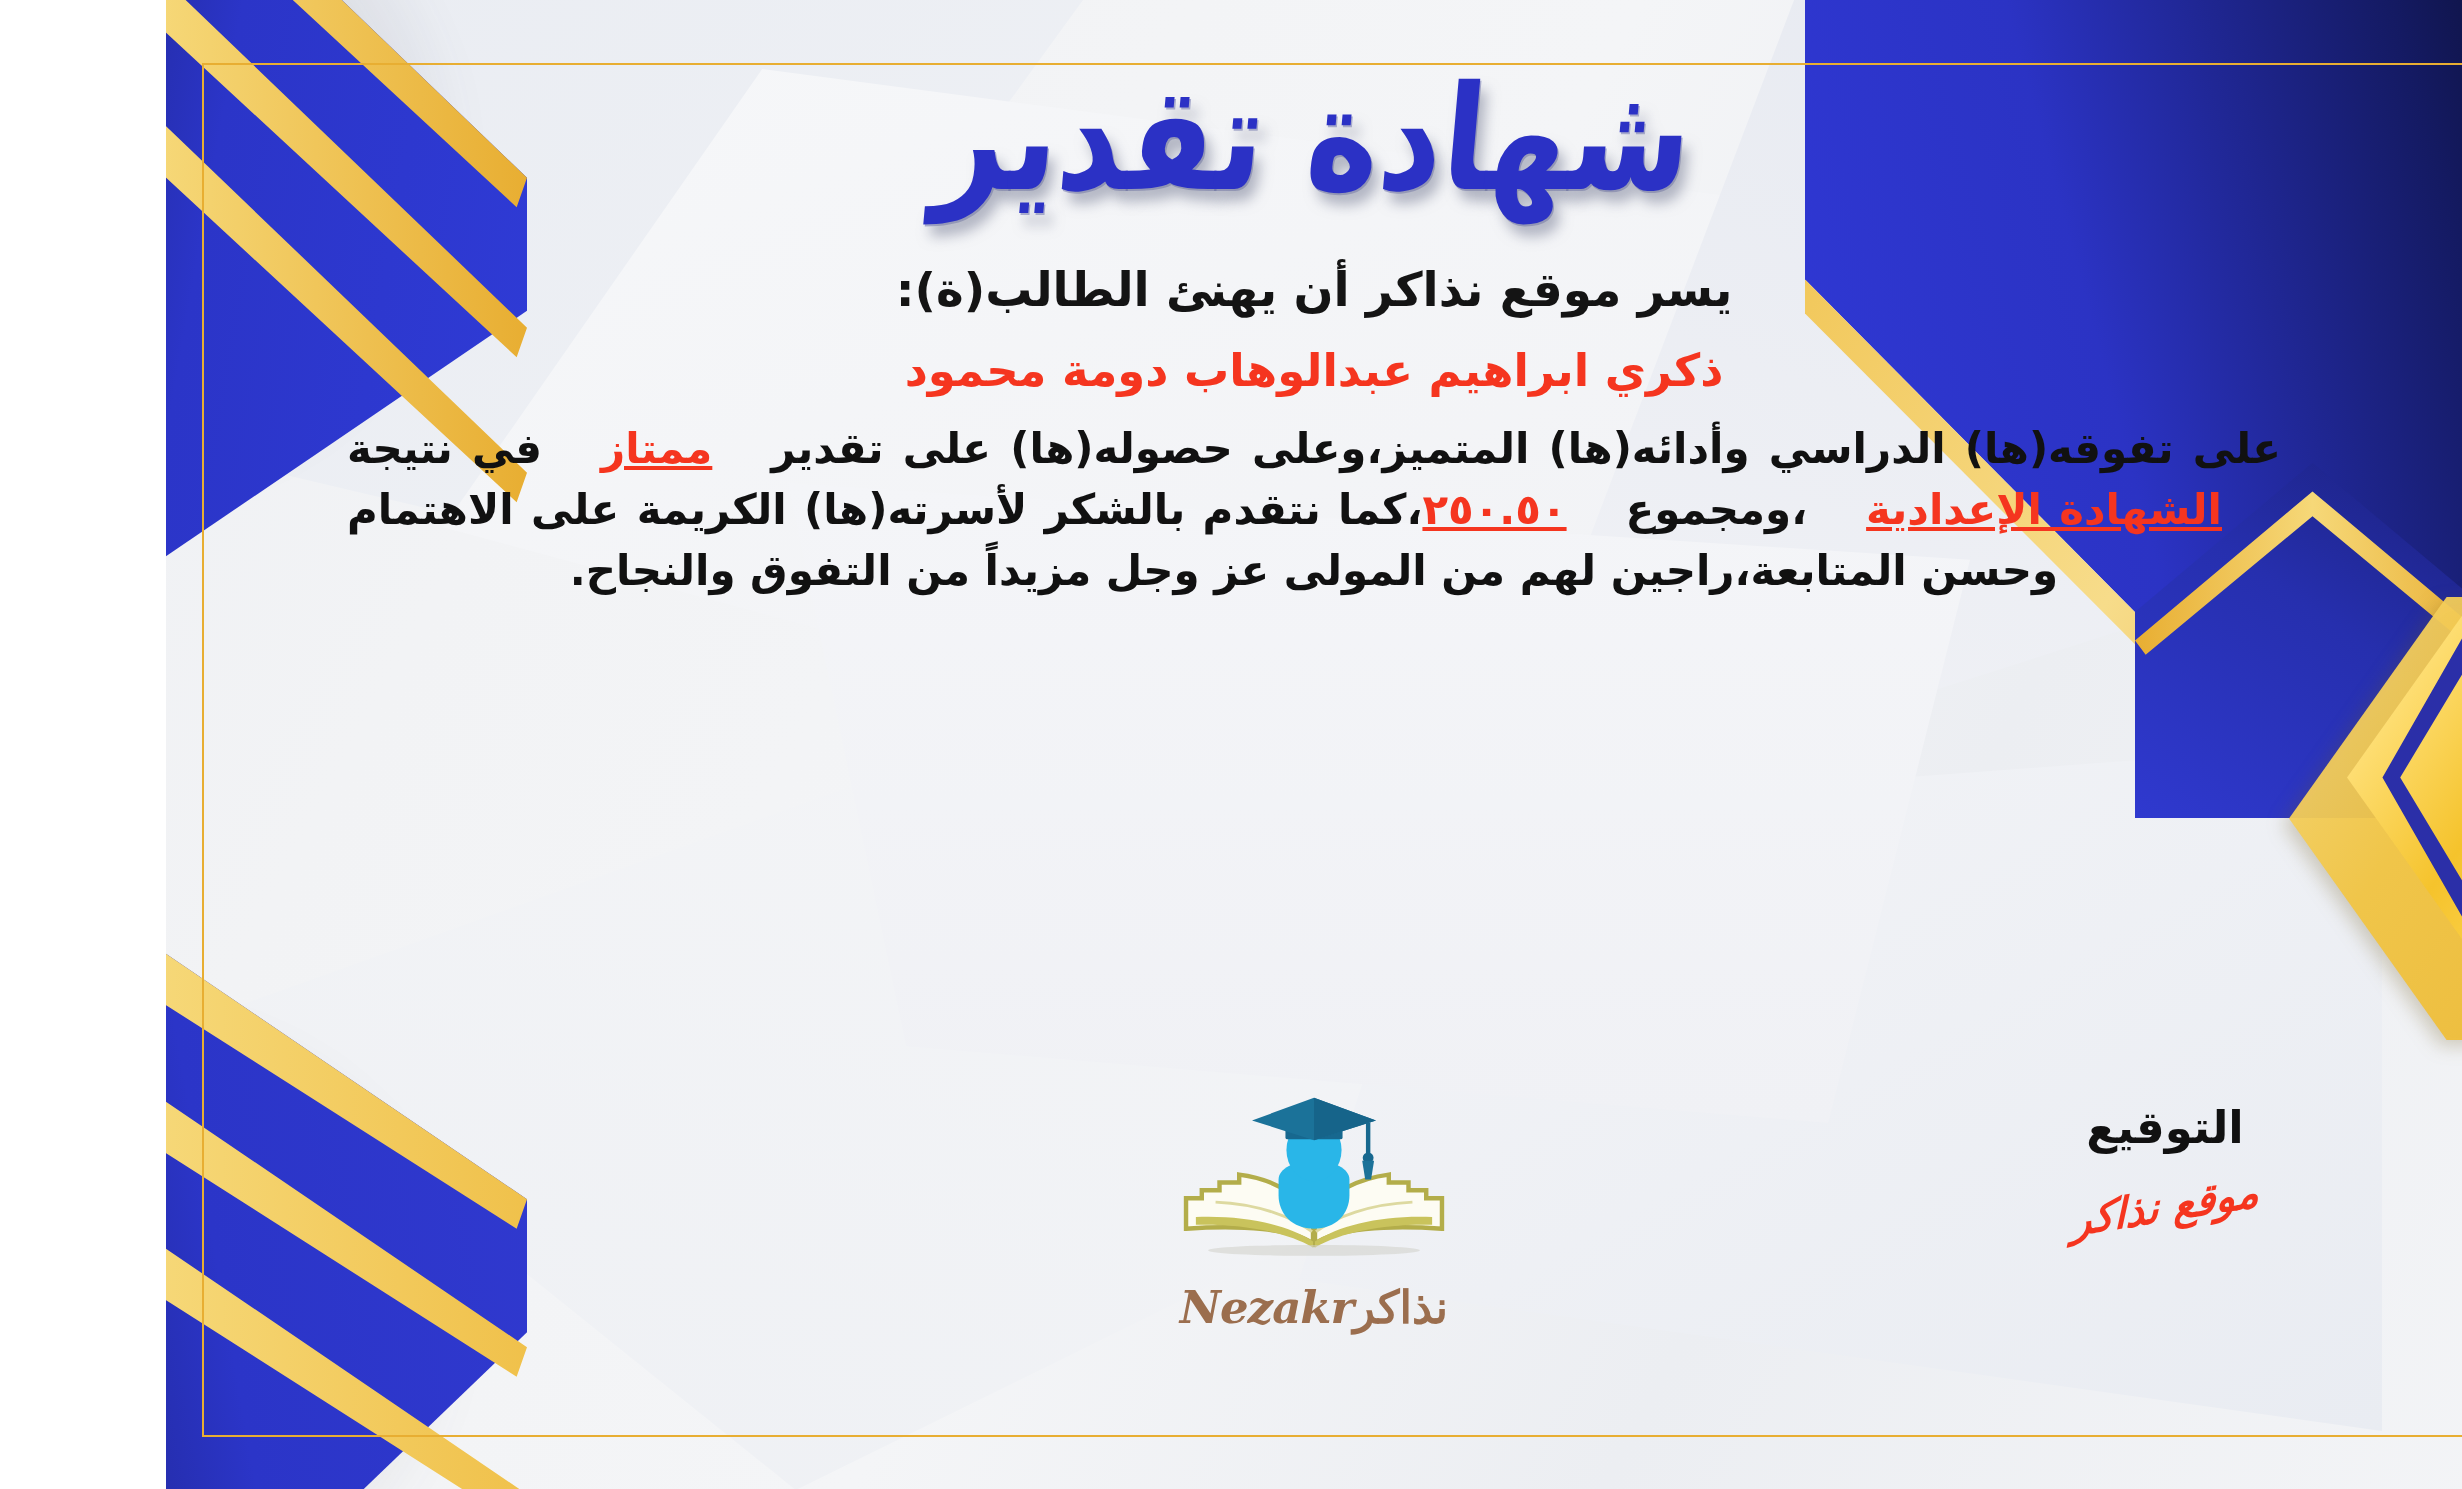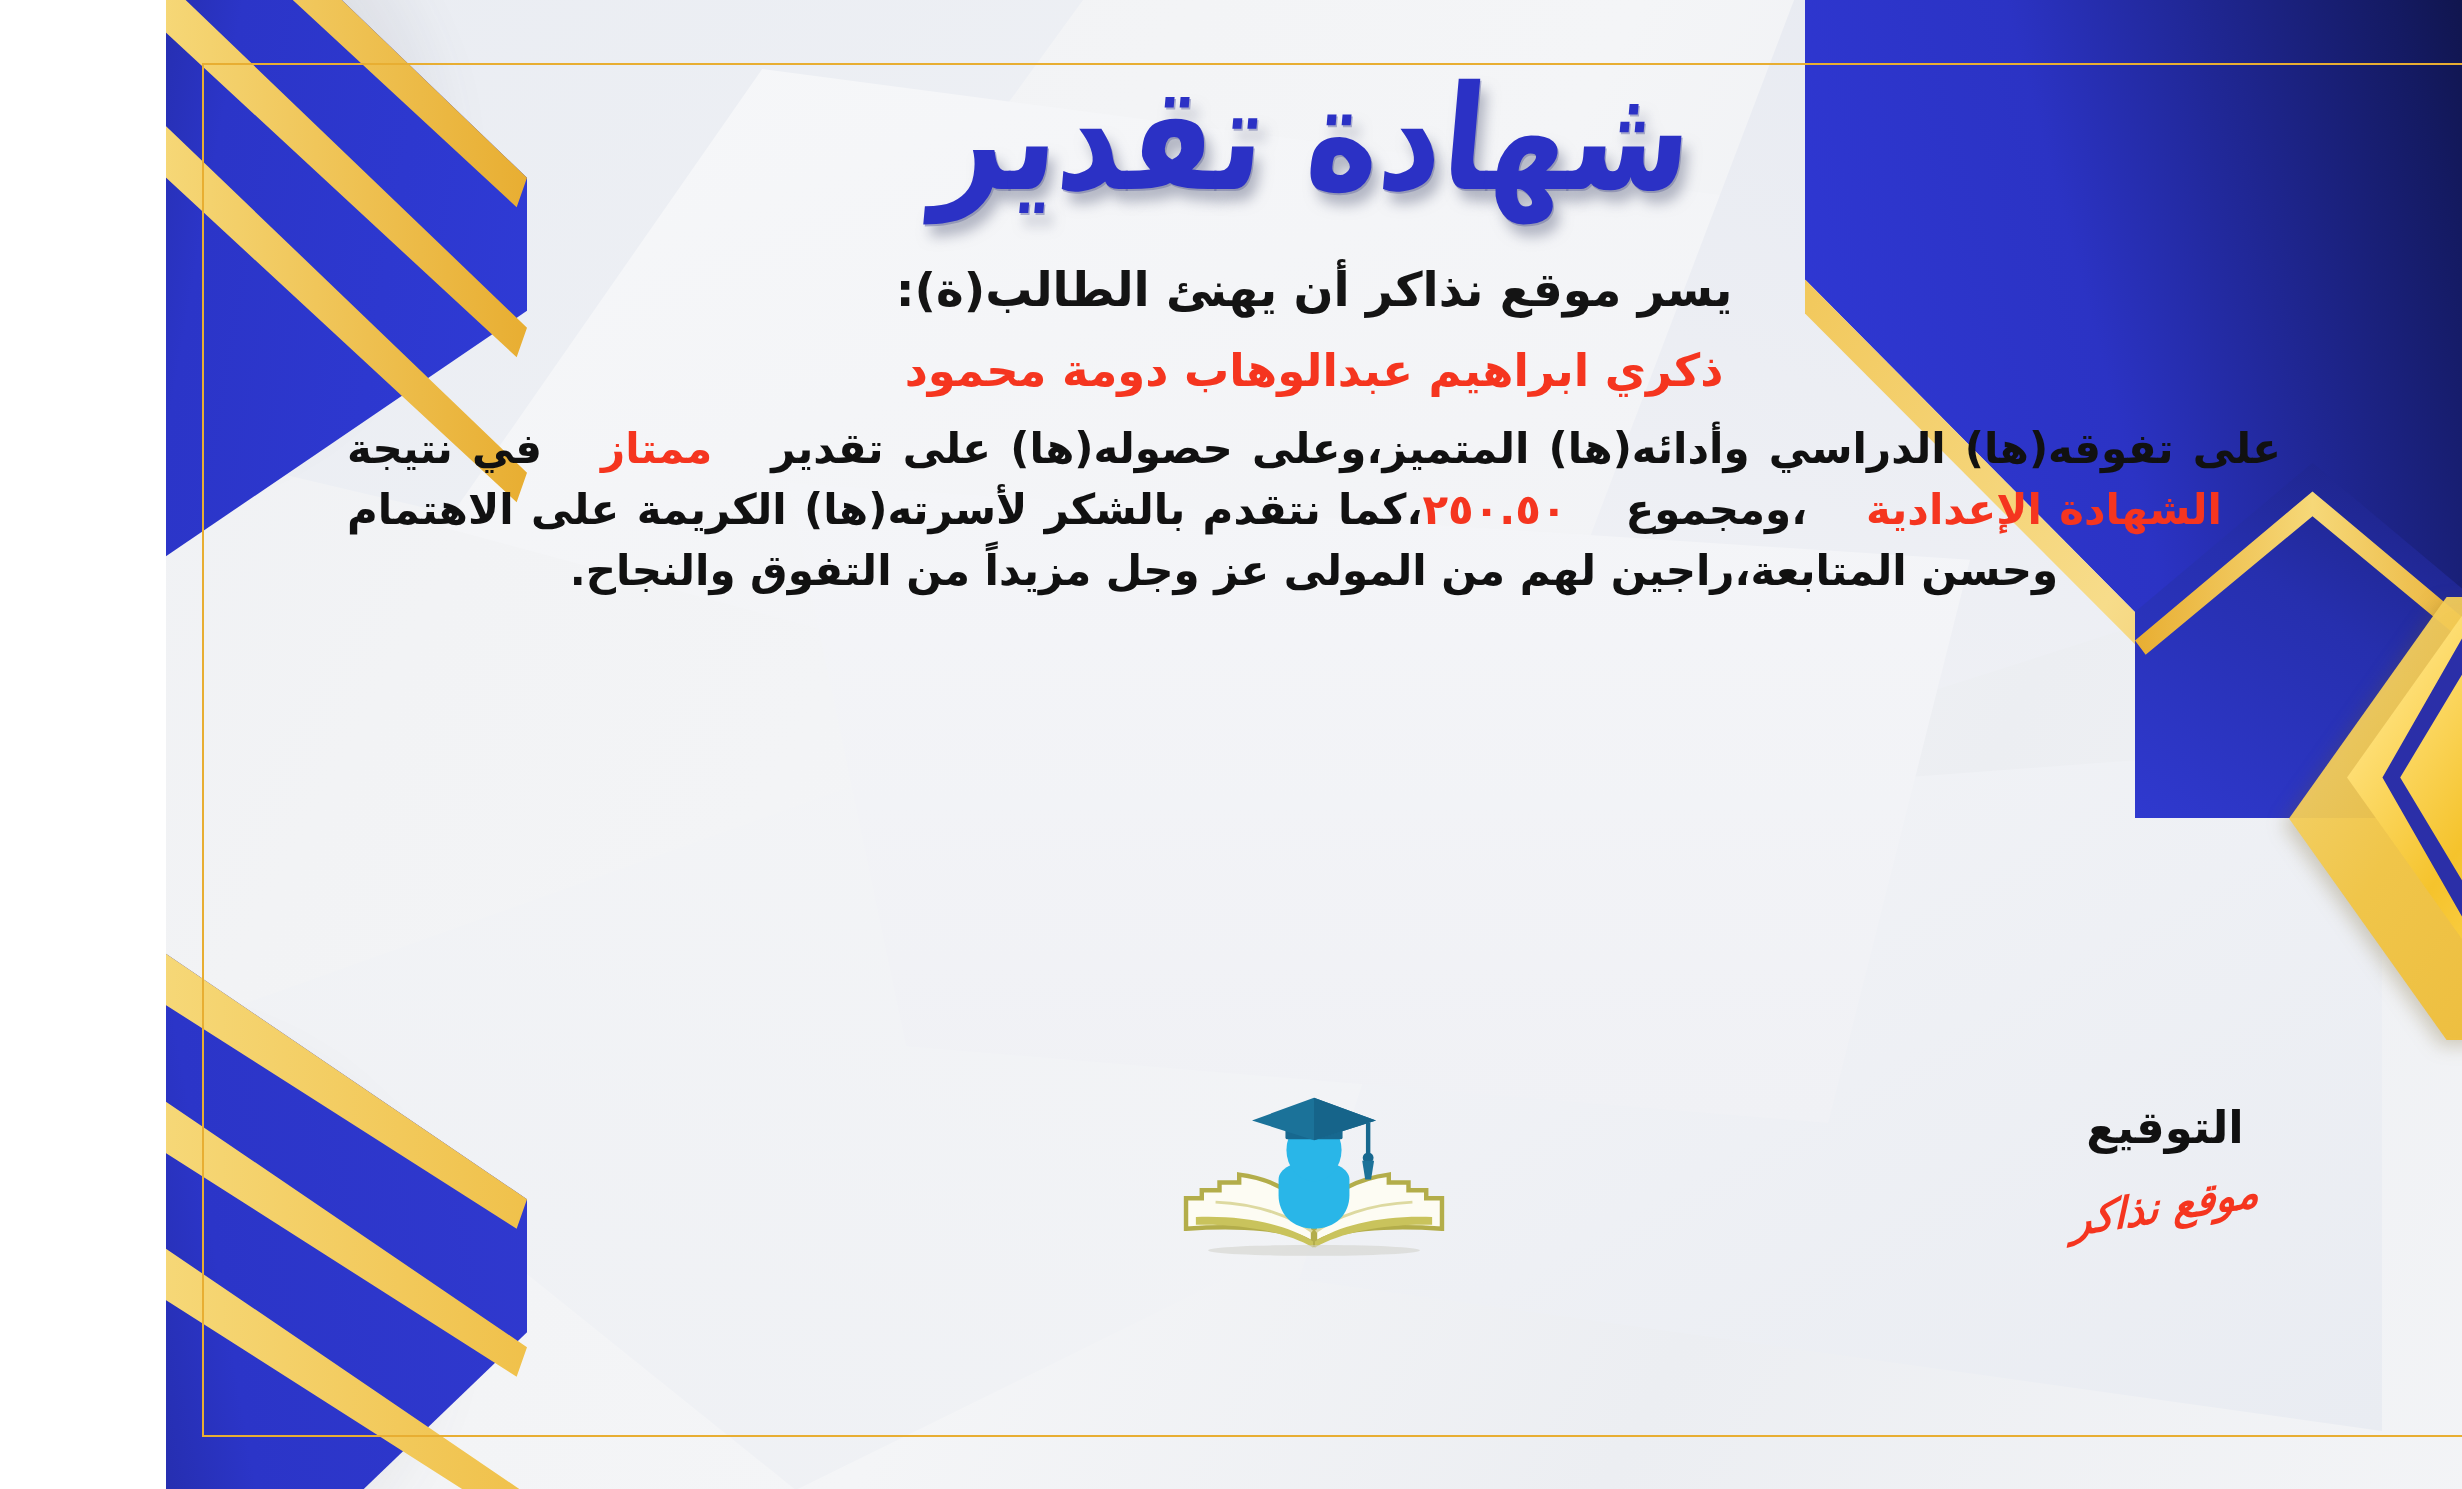--- a/index.html
+++ b/index.html
@@ -180,21 +180,21 @@
     width: 2260px;
     padding: 0 163px 0 163px;
     font-size: 42px;
     font-weight: 700;
     color: #111111;
     line-height: 1.45;
     text-align: justify;
     text-align-last: center;
   }
   .body-block p { margin: 0; }
-  .hl { color: #f5351f; }
+  .hl { color: #f5351f; text-decoration: underline; }
   .sp { display: inline-block; width: 59px; }
 
   .footer {
     position: absolute;
     left: 0; right: 0;
     bottom: 84px;
     height: 305px;
   }
 
   .sign-col {
@@ -325,18 +325,21 @@
             <rect x="262" y="78" width="116" height="40" rx="3" fill="#17688f"></rect>
             <rect x="268" y="84" width="104" height="12" fill="#2f8ab4"></rect>
             <path d="M320 34 L446 80 L320 120 L194 80 Z" fill="#1b7299"></path>
             <path d="M320 34 L446 80 L320 120 Z" fill="#16648a"></path>
 
             <path d="M430 84 L430 150" stroke="#17688f" stroke-width="9" fill="none"></path>
             <circle cx="430" cy="156" r="11" fill="#17688f"></circle>
             <path d="M418 162 L442 162 L436 200 L424 200 Z" fill="#1b7299"></path>
           </svg>
         </div>
+        <div class="logo-text">
+          <span>نذاكر</span><span class="latin">Nezakr</span>
+        </div>
       </div>
 
     </div>
   </div>
 </div>
 
 
 </body></html>

